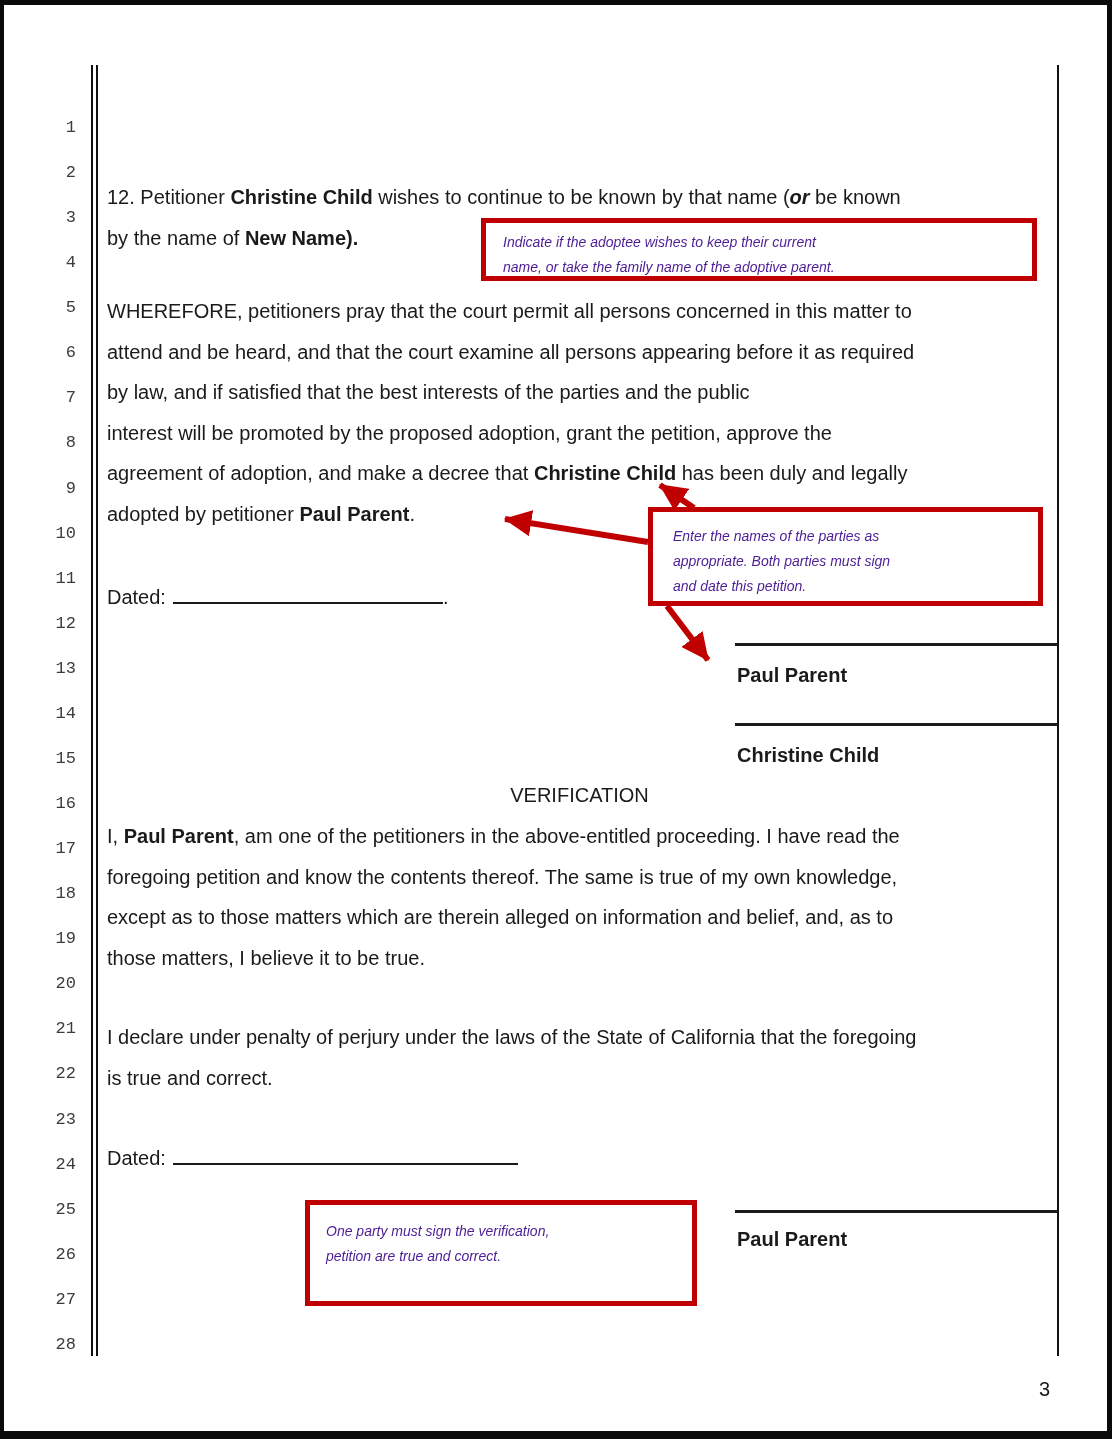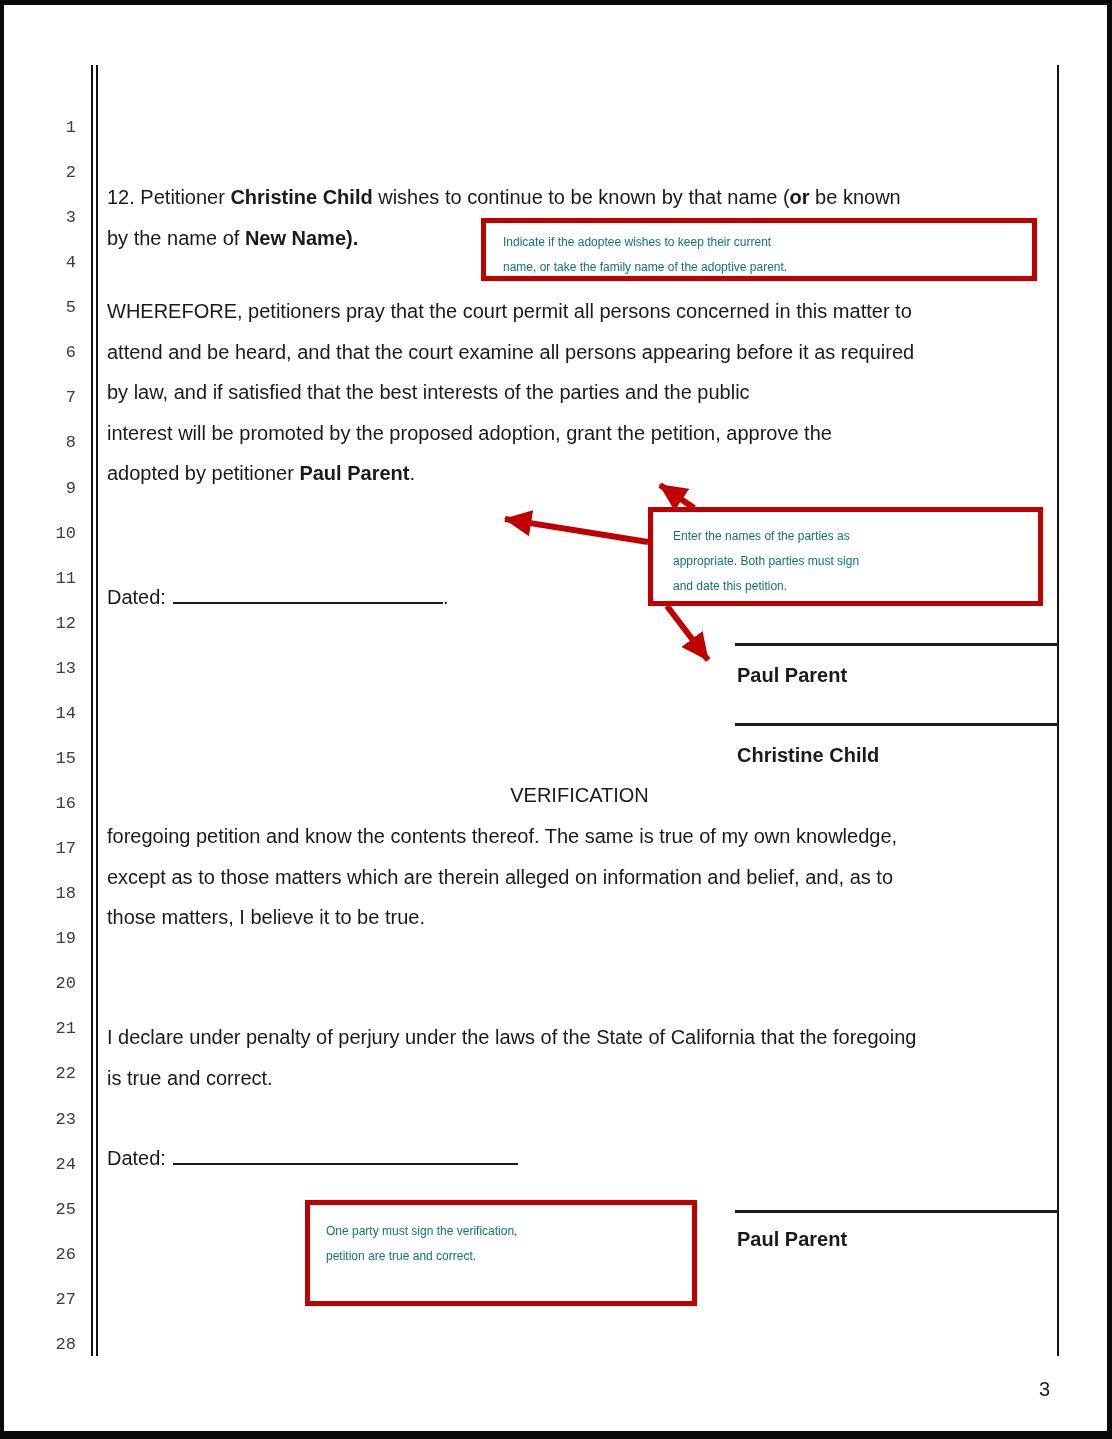--- a/index.html
+++ b/index.html
@@ -9,36 +9,36 @@
   }
   .frame{position:absolute;left:0;top:0;right:0;bottom:0;z-index:10;pointer-events:none;
     border-top:5px solid #0a0a0a;border-left:4px solid #0a0a0a;border-right:5px solid #0a0a0a;border-bottom:8px solid #0a0a0a;}
   .line-num{position:absolute;left:38px;width:38px;text-align:right;
     font-family:"Liberation Mono","DejaVu Sans Mono",monospace;font-size:17px;line-height:20px;color:#3c3c3c;}
   .vrule{position:absolute;top:65px;height:1291px;width:2px;background:#111;}
   .rule-a{left:91px;} .rule-b{left:96px;} .rule-r{left:1057px;}
   .para{position:absolute;left:107px;font-size:20px;line-height:40.6px;white-space:nowrap;z-index:1;}
   .tline span{white-space:pre;}
   .b{font-weight:bold;}
-  .bi{font-weight:bold;}
+  .bi{font-weight:bold;font-style:italic;}
   #para12{top:177px;}
   #wherefore{top:291px;}
   #verif-head{top:775px;width:945px;text-align:center;white-space:normal;}
   #verification{top:816px;}
   #perjury{top:1017px;}
   .dated{position:absolute;left:107px;font-size:20px;line-height:40px;z-index:1;}
   #dated1{top:577px;text-align:right;} #dated2{top:1138px;}
   .uline{display:inline-block;height:1em;border-bottom:2px solid #1a1a1a;margin-left:7px;}
   .ul1{width:270px;} .ul2{width:345px;}
   .sigline{position:absolute;left:735px;width:323px;border-top:3px solid #1a1a1a;z-index:1;}
   #sigline1{top:643px;} #sigline2{top:723px;} #sigline3{top:1210px;}
   .siglabel{position:absolute;left:737px;font-size:20px;font-weight:bold;line-height:26px;z-index:1;}
   #siglabel1{top:662px;} #siglabel2{top:742px;} #siglabel3{top:1226px;}
   .callout{position:absolute;background:#fff;border:5px solid var(--red,#c00000);
-    font-size:12px;line-height:25px;z-index:3;color:#0f766e;}
+    font-size:14px;line-height:25px;z-index:3;color:#4c1d95;font-style:italic;}
   .callout .tline{white-space:nowrap;}
   #co1{left:481px;top:218px;width:556px;height:63px;padding:7px 0 0 17px;box-sizing:border-box;}
   #co2{left:648px;top:507px;width:395px;height:99px;padding:12px 0 0 20px;box-sizing:border-box;}
   #co3{left:305px;top:1200px;width:392px;height:106px;padding:14px 0 0 16px;box-sizing:border-box;}
   .arrows{position:absolute;left:0;top:0;z-index:4;pointer-events:none;}
   .arrows line{stroke:var(--red,#c00000);stroke-width:6;}
   .pagenum{position:absolute;left:1010px;top:1378px;width:40px;text-align:right;font-size:20px;z-index:1;}
 </style>
 </head>
 <body>
@@ -83,34 +83,36 @@
   <div class="para" id="para12">
       <div class="tline"><span>12. Petitioner </span><span class="b">Christine Child</span><span> wishes to continue to be known by that name (</span><span class="bi">or</span><span> be known</span></div>
       <div class="tline"><span>by the name of </span><span class="b">New Name).</span></div>
     </div>
 
   <div class="para" id="wherefore">
       <div class="tline"><span>WHEREFORE, petitioners pray that the court permit all persons concerned in this matter to</span></div>
       <div class="tline"><span>attend and be heard, and that the court examine all persons appearing before it as required</span></div>
       <div class="tline"><span>by law, and if satisfied that the best interests of the parties and the public</span></div>
       <div class="tline"><span>interest will be promoted by the proposed adoption, grant the petition, approve the</span></div>
+      <div class="tline"><span>agreement of adoption, and make a decree that </span><span class="b">Christine Child</span><span> has been duly and legally</span></div>
       <div class="tline"><span>adopted by petitioner </span><span class="b">Paul Parent</span><span>.</span></div>
     </div>
 
   <div class="dated" id="dated1"><span>Dated:</span><span class="uline ul1"></span><span>.</span></div>
 
   <div class="sigline" id="sigline1"></div>
   <div class="siglabel" id="siglabel1">Paul Parent</div>
 
   <div class="sigline" id="sigline2"></div>
   <div class="siglabel" id="siglabel2">Christine Child</div>
 
   <div class="para" id="verif-head">VERIFICATION</div>
 
   <div class="para" id="verification">
+      <div class="tline"><span>I, </span><span class="b">Paul Parent</span><span>, am one of the petitioners in the above-entitled proceeding. I have read the</span></div>
       <div class="tline"><span>foregoing petition and know the contents thereof. The same is true of my own knowledge,</span></div>
       <div class="tline"><span>except as to those matters which are therein alleged on information and belief, and, as to</span></div>
       <div class="tline"><span>those matters, I believe it to be true.</span></div>
     </div>
 
   <div class="para" id="perjury">
       <div class="tline"><span>I declare under penalty of perjury under the laws of the State of California that the foregoing</span></div>
       <div class="tline"><span>is true and correct.</span></div>
     </div>
 

